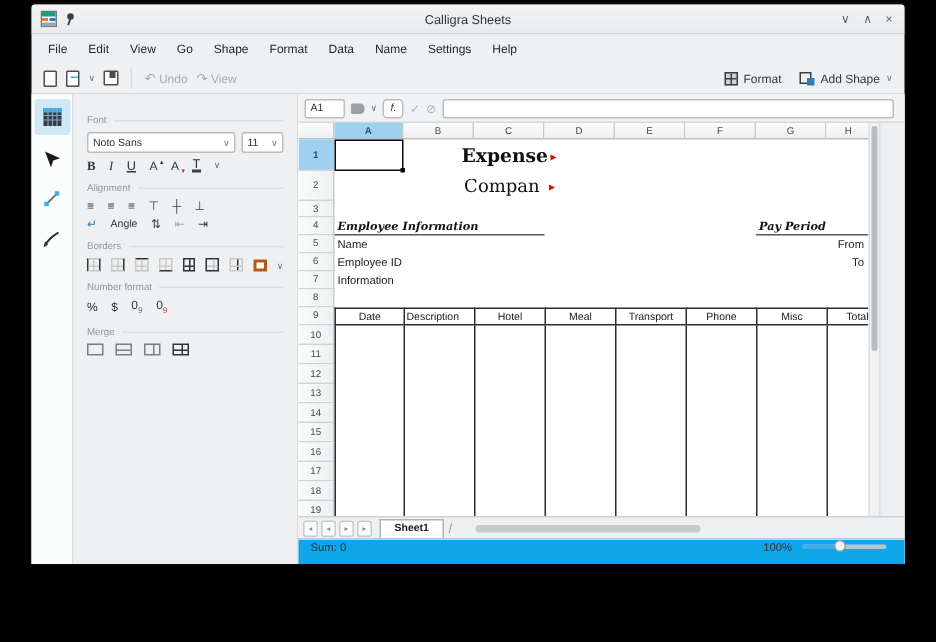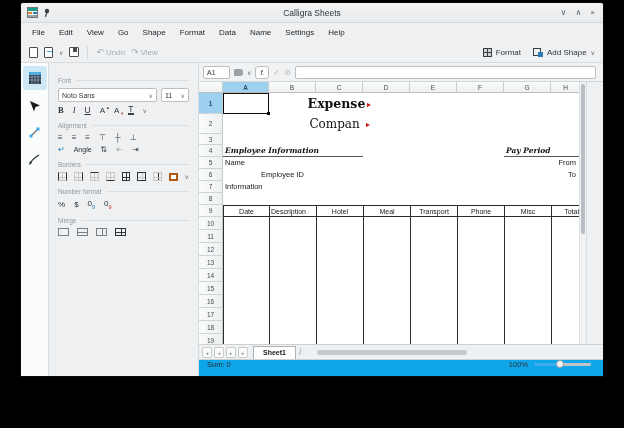--- a/index.html
+++ b/index.html
@@ -370,21 +370,21 @@
 
           <div class="selbox"></div>
 
           <div class="bigtitle t2"><span>Compan</span> <span class="ovf"></span></div>
           <div class="bigtitle t1"><span>Expense</span><span class="ovf"></span></div>
 
           <div class="sechdr emp">Employee Information</div>
           <div class="sechdr pay">Pay Period</div>
 
         <div class="fld" style="top: 75px;">Name</div>
-            <div class="fld" style="top: 87px; margin-left: 36px;">Employee ID</div>
+            <div class="fld" style="top: 87px;">Employee ID</div>
             <div class="fld" style="top: 99px;">Information</div>
             <div class="pfld" style="top: 75px;">From</div>
             <div class="pfld" style="top: 87px;">To</div>
             <div class="thc" style="left: 24px; width: 46px; text-align: center;">Date</div>
             <div class="thc" style="left: 70px; width: 47px; text-align: left; padding-left: 1px;">Description</div>
             <div class="thc" style="left: 117px; width: 47px; text-align: center;">Hotel</div>
             <div class="thc" style="left: 164px; width: 47px; text-align: center;">Meal</div>
             <div class="thc" style="left: 211px; width: 47px; text-align: center;">Transport</div>
             <div class="thc" style="left: 258px; width: 47px; text-align: center;">Phone</div>
             <div class="thc" style="left: 305px; width: 47px; text-align: center;">Misc</div>

